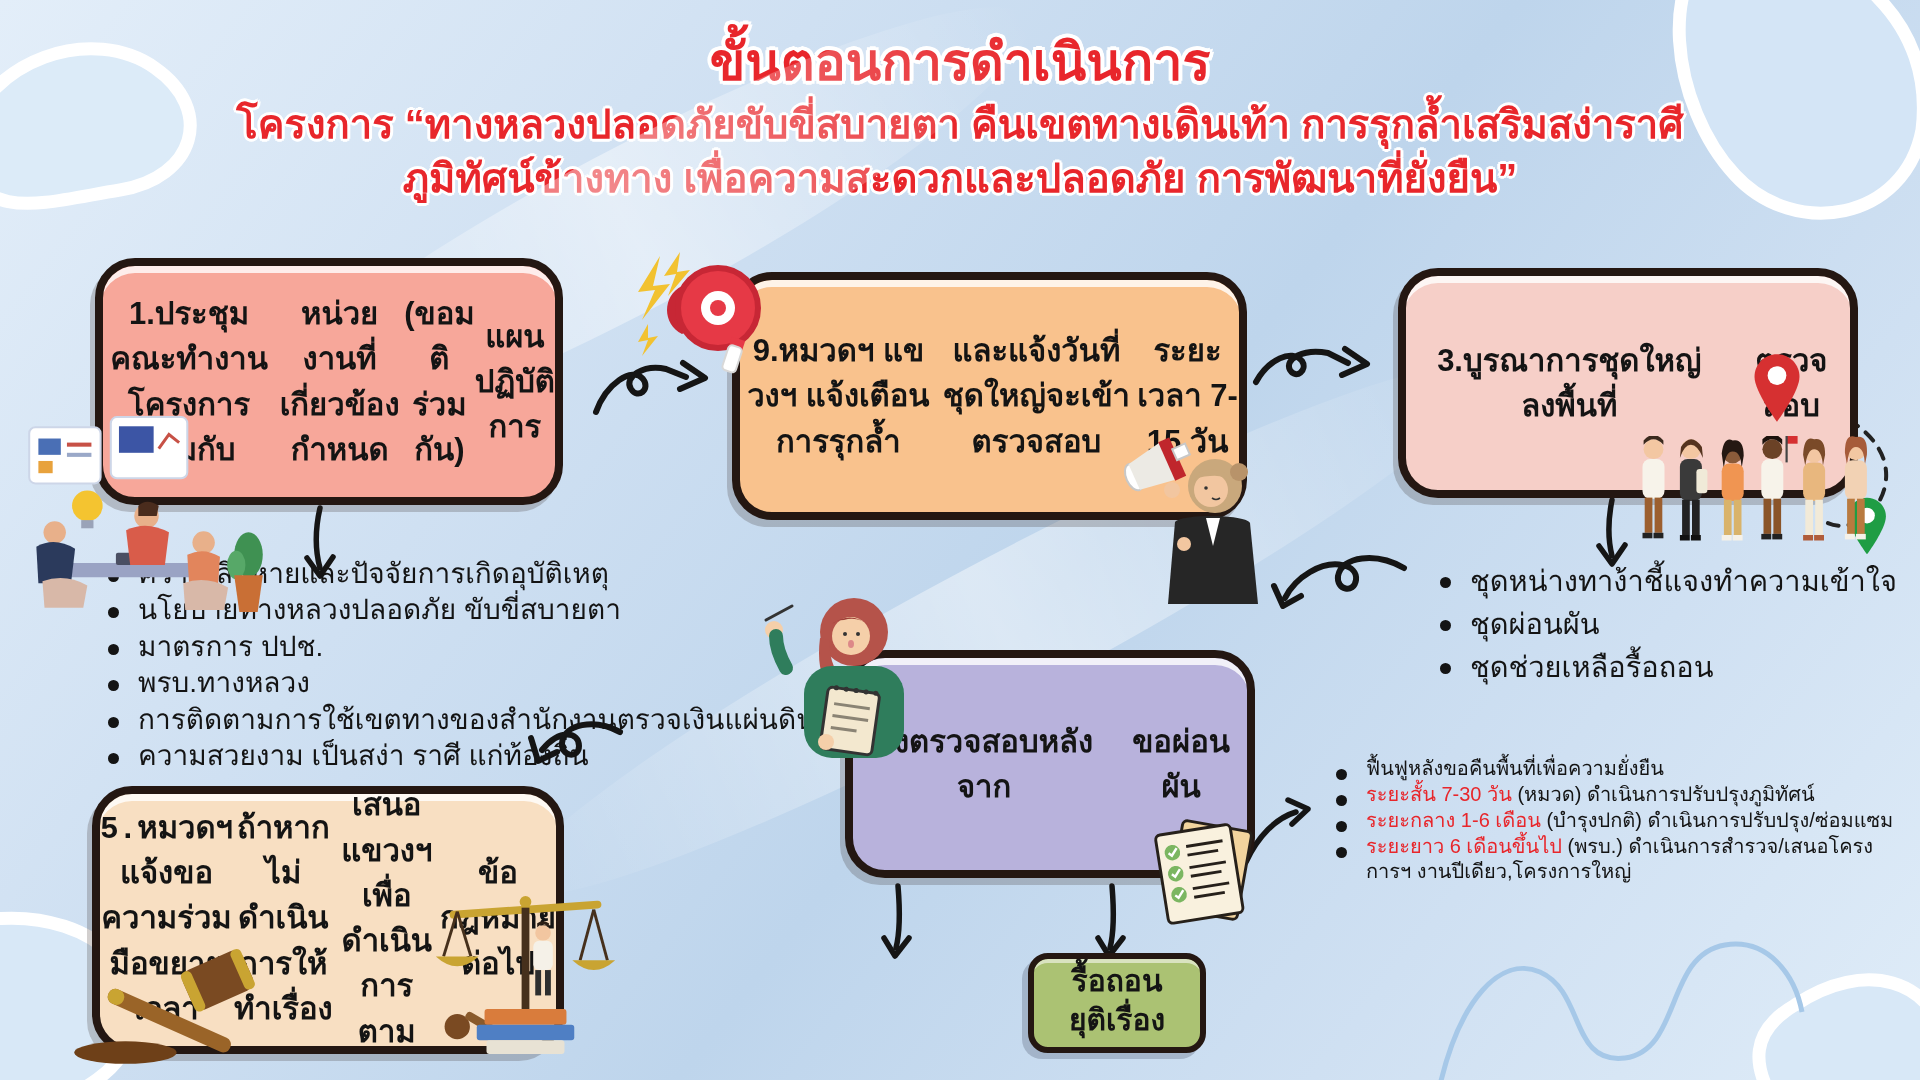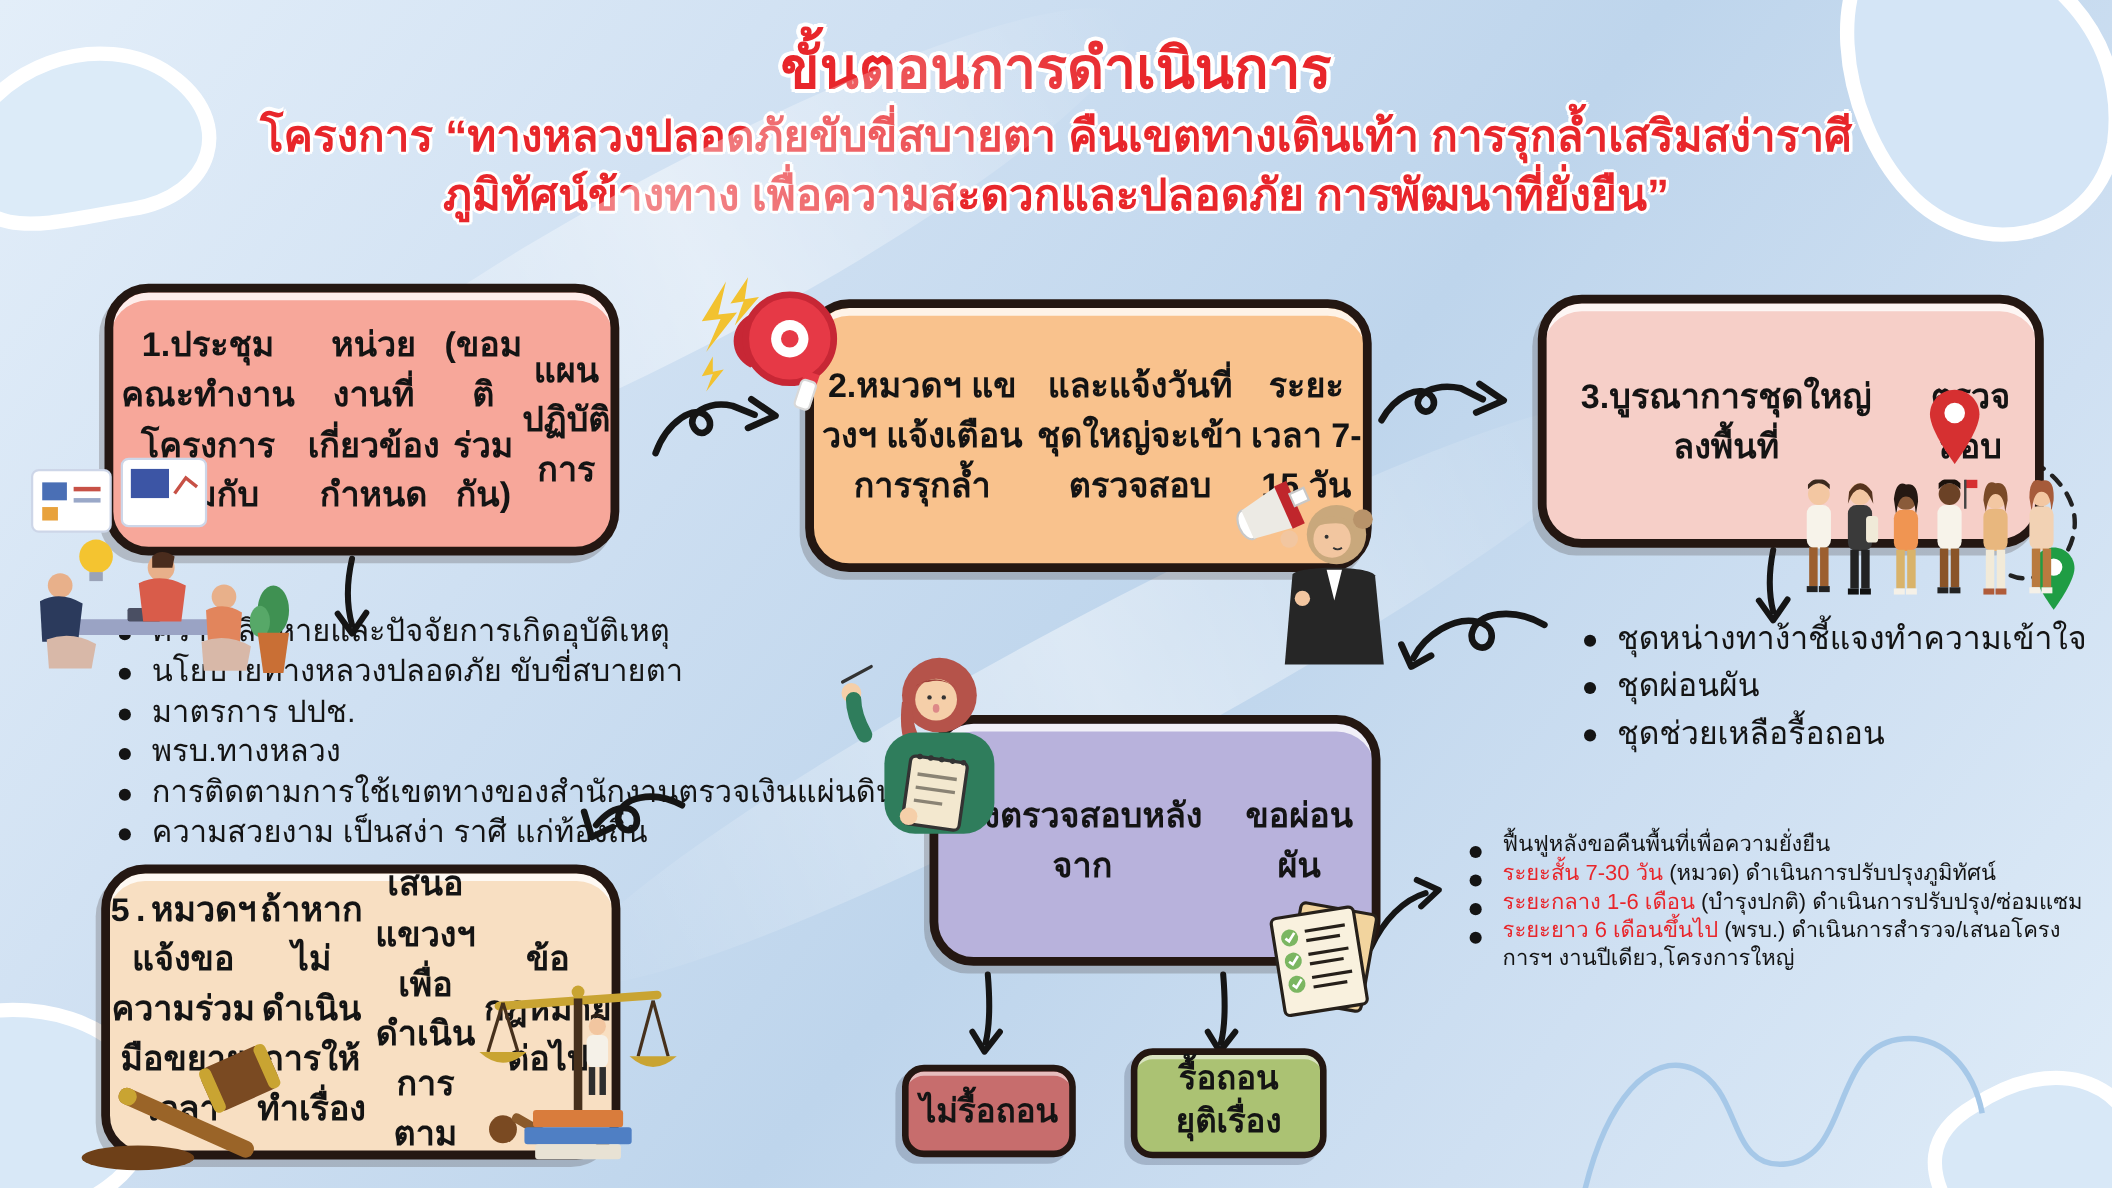--- a/index.html
+++ b/index.html
@@ -72,21 +72,21 @@
   </div>
 
   <div class="step-box" style="left:95px;top:258px;width:452px;height:231px;background:#f7a79a;">
     <div class="box-line">1.ประชุมคณะทำงานโครงการร่วมกับ</div>
     <div class="box-line">หน่วยงานที่เกี่ยวข้องกำหนด</div>
     <div class="box-line">(ขอมติร่วมกัน)</div>
     <div class="box-line">แผนปฏิบัติการ</div>
   </div>
 
   <div class="step-box" style="left:732px;top:272px;width:499px;height:232px;background:#f9c28d;">
-    <div class="box-line">2.หมวดฯ แขวงฯ แจ้งเตือนการรุกล้ำ</div>
+    <div class="box-line">9.หมวดฯ แขวงฯ แจ้งเตือนการรุกล้ำ</div>
     <div class="box-line">และแจ้งวันที่ชุดใหญ่จะเข้าตรวจสอบ</div>
     <div class="box-line">ระยะเวลา 7-15 วัน</div>
   </div>
 
   <div class="step-box" style="left:1398px;top:268px;width:444px;height:214px;background:#f6cfc8;">
     <div class="box-line">3.บูรณาการชุดใหญ่ลงพื้นที่</div>
     <div class="box-line">ตรวจสอบ</div>
   </div>
 
   <div class="step-box" style="left:845px;top:650px;width:394px;height:212px;background:#b8b2dc;">
@@ -94,23 +94,20 @@
     <div class="box-line">ขอผ่อนผัน</div>
   </div>
 
   <div class="step-box" style="left:92px;top:786px;width:456px;height:252px;background:#f8dfc2;font-family:Liberation Mono, monospace;">
     <div class="box-line">5.หมวดฯแจ้งขอความร่วมมือขยายเวลา</div>
     <div class="box-line">ถ้าหากไม่ดำเนินการให้ทำเรื่อง</div>
     <div class="box-line">เสนอแขวงฯ เพื่อดำเนินการตาม</div>
     <div class="box-line">ข้อกฎหมายต่อไป</div>
   </div>
 
-  <div class="outcome-box" style="left:820px;top:968px;width:146px;height:72px;background:#c76d6d;">
-    <div class="outcome-line">ไม่รื้อถอน</div>
-  </div>
   <div class="outcome-box" style="left:1028px;top:953px;width:166px;height:88px;background:#abc273;font-family:Liberation Mono, monospace;">
     <div class="outcome-line">รื้อถอน</div>
     <div class="outcome-line">ยุติเรื่อง</div>
   </div>
 
   <ul class="blist list-step1">
     <li>ความเสียหายและปัจจัยการเกิดอุบัติเหตุ</li>
     <li>นโยบายทางหลวงปลอดภัย ขับขี่สบายตา</li>
     <li>มาตรการ ปปช.</li>
     <li>พรบ.ทางหลวง</li>

